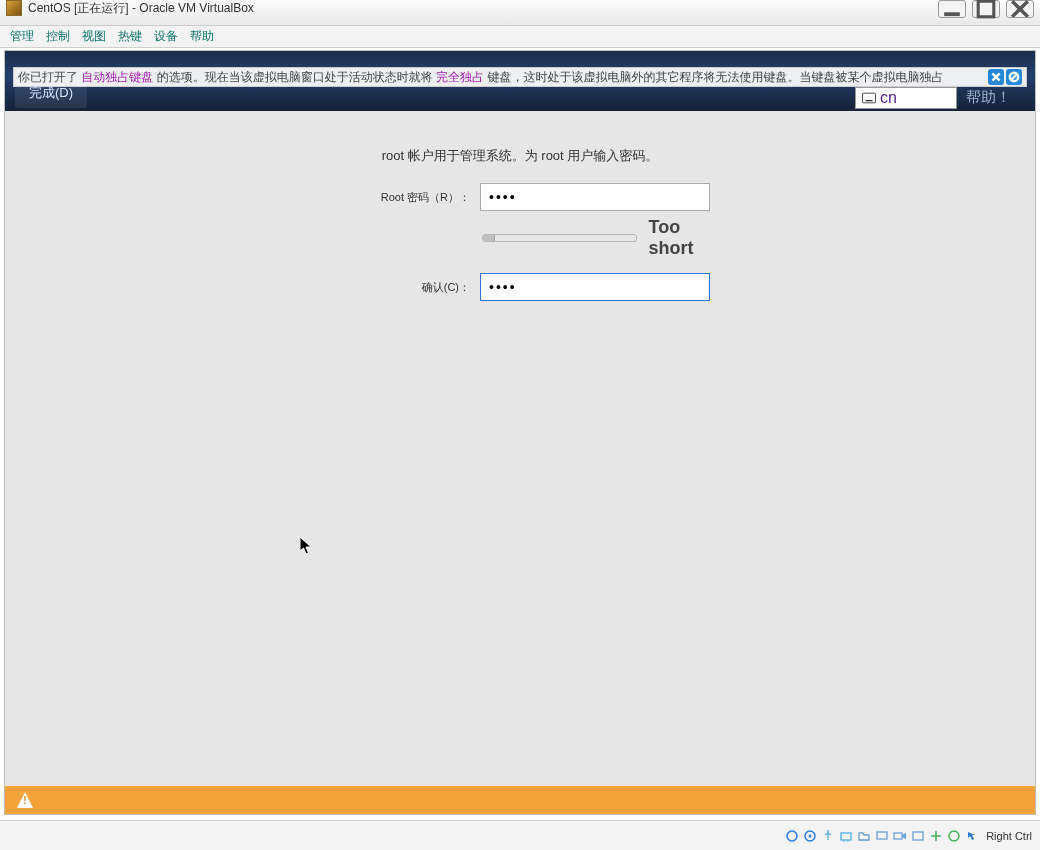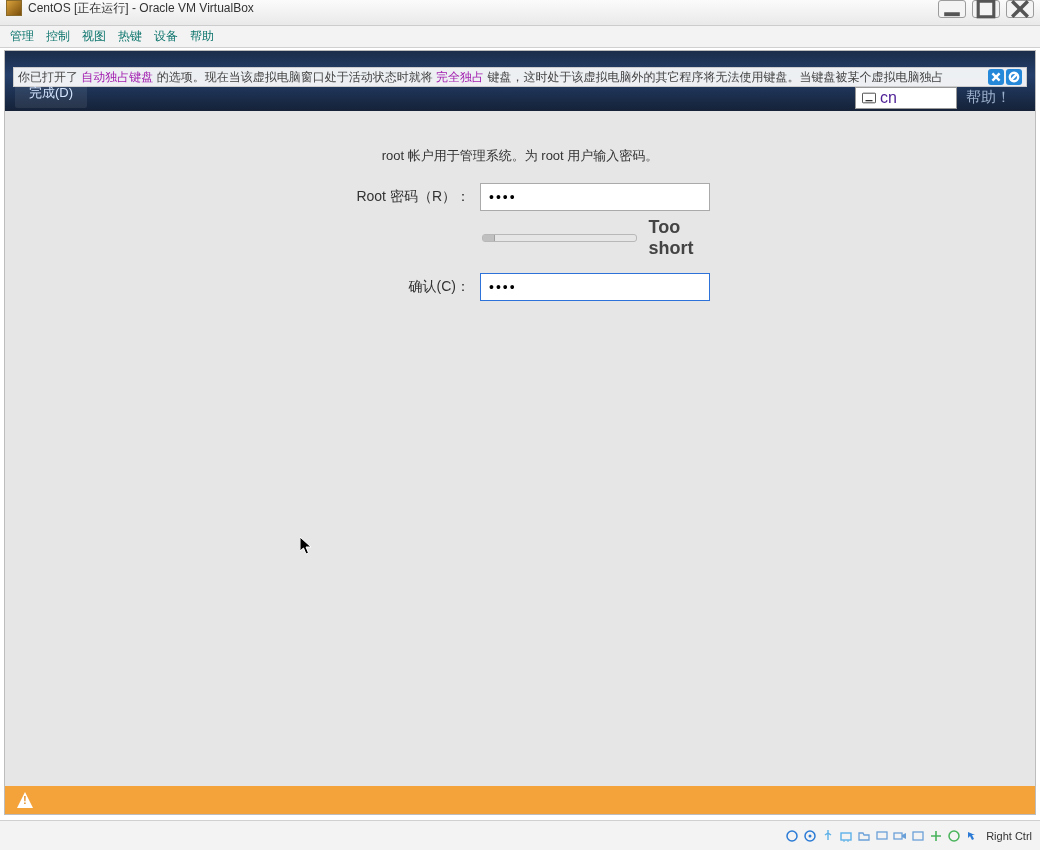--- a/index.html
+++ b/index.html
@@ -24,21 +24,21 @@
   .kb-badge { width:16px; height:16px; border-radius:3px; background:#2688d9; display:flex; align-items:center; justify-content:center; }
   .kb-badge svg { width:12px; height:12px; stroke:#fff; fill:none; stroke-width:2; }
   .done-btn { position:relative; z-index:2; color:#d6e6ff; background:rgba(255,255,255,0.08); padding:6px 14px; font-size:13px; border-radius:2px; cursor:pointer; margin-top:24px; }
   .help-btn { position:relative; z-index:2; color:#9bafcb; font-size:15px; padding:6px 14px; cursor:pointer; margin-top:32px; }
   .lang-ind { position:absolute; right:78px; bottom:2px; z-index:2; display:flex; align-items:center; gap:4px; background:#fff; border:1px solid #999; padding:1px 28px 1px 6px; font-size:16px; color:#4c1d95; width:102px; }
   .lang-ind svg { width:14px; height:12px; }
 
   .form-area { padding-top:36px; text-align:center; font-size:13px; color:#333; }
   .instr { margin-bottom:18px; }
   .row { display:flex; align-items:center; justify-content:center; margin-bottom:6px; }
-  .row label { width:140px; text-align:right; margin-right:10px; color:#333; font-size:14px; }
+  .row label { width:140px; text-align:right; margin-right:10px; color:#333; font-size:11px; }
   .row input[type=password] { width:230px; height:28px; border:1px solid #aaa; padding:0 8px; font-size:14px; letter-spacing:2px; }
   .row input.focused { border:1.5px solid #2d72d9; outline:none; }
   .strength-row { display:flex; align-items:center; justify-content:center; margin-bottom:14px; }
   .strength-row .spacer { width:150px; }
   .strength-meter { width:155px; height:8px; border:1px solid #b8b8b8; background:#e6e6e6; border-radius:3px; position:relative; margin-right:12px; }
   .strength-meter .fill { position:absolute; left:0; top:0; bottom:0; width:8%; background:#c0c0c0; border-right:1px solid #a0a0a0; }
   .strength-text { font-size:18px; font-weight:bold; color:#444; width:60px; text-align:left; }
 
   .warning-bar { position:absolute; left:0; right:0; bottom:0; height:28px; background:#f4a33a; display:flex; align-items:center; padding:0 12px; font-size:12px; color:#fff; gap:10px; }
   .warn-triangle { width:16px; height:16px; background:#fff; clip-path: polygon(50% 0, 100% 100%, 0 100%); display:flex; align-items:flex-end; justify-content:center; }

